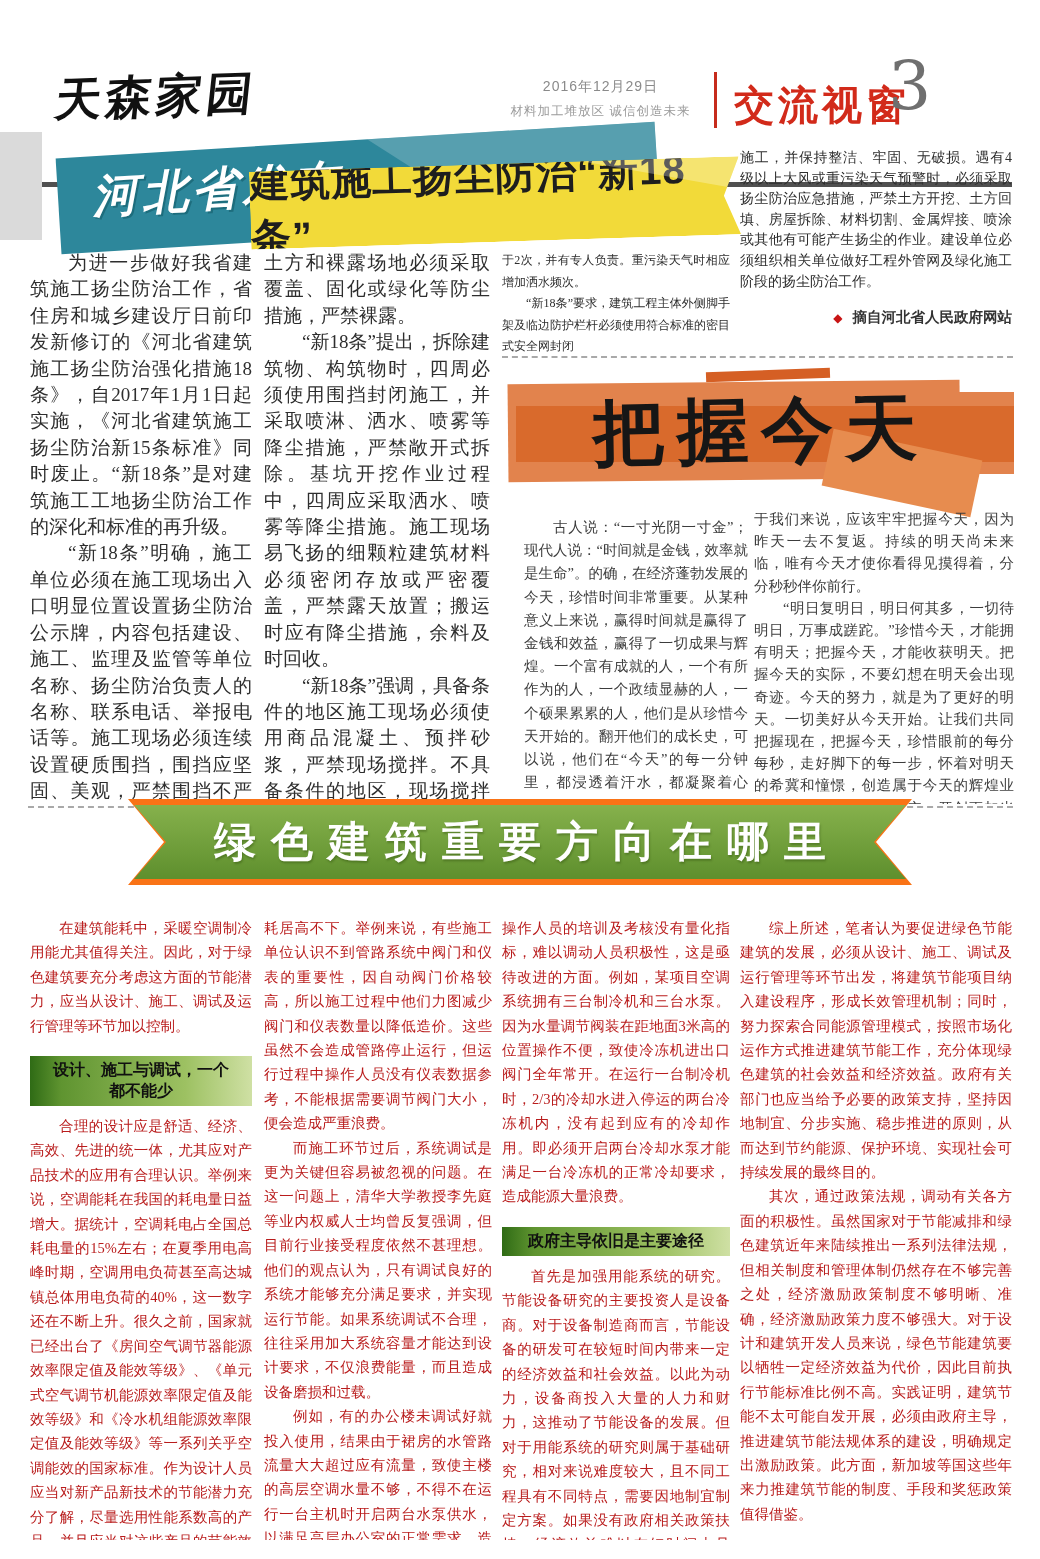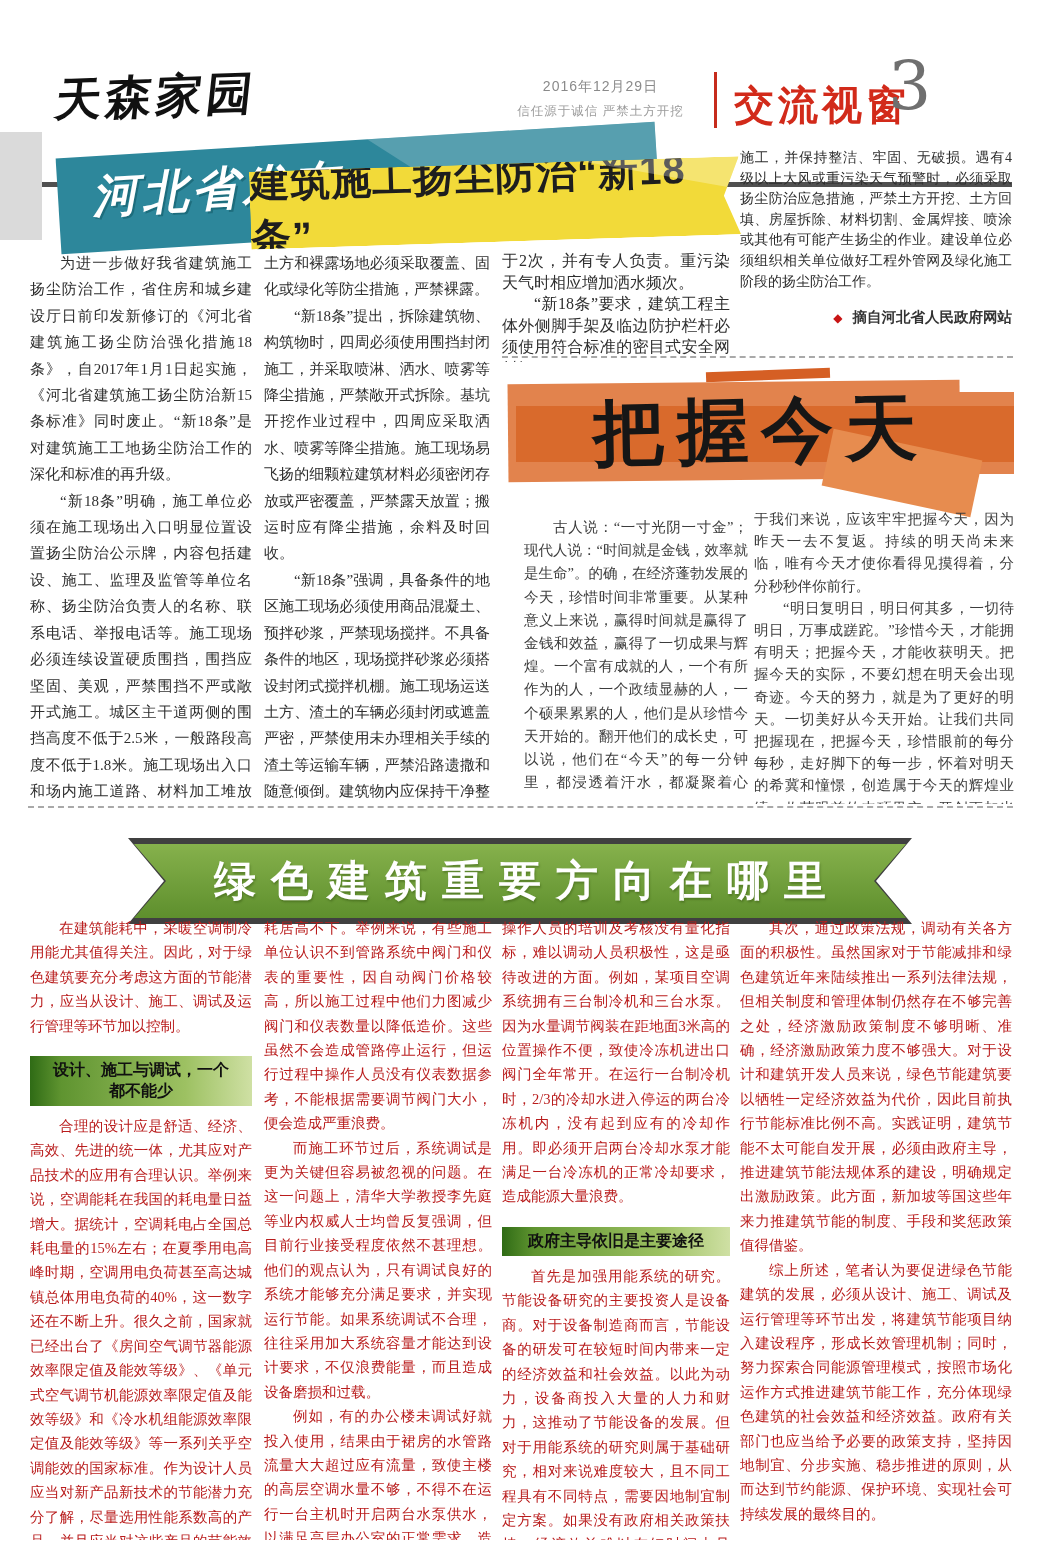--- a/index.html
+++ b/index.html
@@ -34,22 +34,22 @@
                      transform:rotate(-1.8deg); z-index:3;
                      clip-path:polygon(0 0,100% 0,calc(100% - 16px) 50%,100% 100%,0 100%);
                      display:flex; align-items:center; justify-content:center; }
   .headline-light { position:absolute; inset:0; background:rgba(255,255,255,0.28);
                     clip-path:polygon(68% 0,100% 0,100% 42%); }
   .headline-text { font-size:40px; font-weight:bold; color:#1e1e1e; letter-spacing:1px;
                    font-family:"Liberation Sans",sans-serif; }
 
   
   .colbox { overflow:hidden; }
-  .art1 p { font-size:15px; line-height:26.4px; text-align:justify; color:#2e2e2e; text-indent:2em; }
-  .c3top p { font-size:16px; line-height:21.5px; }
+  .art1 p { font-size:19px; line-height:26.4px; text-align:justify; color:#2e2e2e; text-indent:2em; }
+  .c3top p { font-size:12px; line-height:21.5px; }
   .c4top p { font-size:14px; line-height:20.6px; }
   .noindent { text-indent:0 !important; }
   .diamond { color:#c81414; font-size:12px; margin-right:10px; }
   .src1 { text-align:right; font-size:14.5px; font-weight:bold; color:#333; margin-top:16px; }
 
   .dash-right { left:502px; top:356px; width:511px; border-top:2px dashed #a9a9a9; }
   .dash-full  { left:28px;  top:806px; width:985px; border-top:2px dashed #a9a9a9; }
 
   
   .brush { left:508px; top:370px; width:506px; height:136px; }
@@ -64,21 +64,21 @@
                  font-family:"DejaVu Serif",serif; transform:rotate(-1deg); }
 
   
   .essay p { font-size:14.5px; text-align:justify; color:#3c3c3c; text-indent:2em; }
   .e1 { left:524px; top:516px; width:224px; height:282px; }
   .e1 p { line-height:23.2px; }
   .e2 { left:754px; top:508px; width:260px; height:296px; }
   .e2 p { line-height:22.2px; }
 
   
-  .ribbon-outer { left:128px; top:838px; width:784px; height:86px; background:#404040;
+  .ribbon-outer { left:128px; top:799px; width:784px; height:86px; background:#f97316;
                   clip-path:polygon(0 0,100% 0,calc(100% - 36px) 50%,100% 100%,0 100%,36px 50%);
                   filter:drop-shadow(2px 5px 3px rgba(0,0,0,0.40)); }
   .ribbon-inner { position:absolute; inset:6px; background:linear-gradient(180deg,#86b14c,#5e8f2d);
                   clip-path:polygon(0 0,100% 0,calc(100% - 32px) 50%,100% 100%,0 100%,32px 50%);
                   display:flex; align-items:center; justify-content:center; }
   .ribbon-text { font-size:42px; font-weight:bold; color:#ffffff; letter-spacing:15px; padding-left:15px;
                  font-family:"Liberation Sans",sans-serif; text-shadow:1px 2px 2px rgba(40,70,10,0.35); }
 
   
   .art2 p { font-size:14.5px; line-height:24.4px; text-align:justify; color:#b91c1c; text-indent:2em; }
@@ -91,21 +91,21 @@
              background:linear-gradient(90deg,#2f6b15 0%,#5f9430 14%,#9dc162 70%,#cfe0a4 100%); }
 </style>
 </head>
 <body>
 
 <div id="page">
 
   <div class="abs masthead">天森家园</div>
   <div class="abs dateblock">
     <div class="date-line">2016年12月29日</div>
-    <div class="slogan-line">信任源于诚信  严禁土方开挖</div>
+    <div class="slogan-line">材料加工堆放区  诚信创造未来</div>
   </div>
   <div class="abs red-divider"></div>
   <div class="abs section-label">交流视窗</div>
   <div class="abs pagenum">3</div>
   <div class="abs header-rule"></div>
 
   <div class="abs gray-block"></div>
   <div class="abs kicker-banner">
     <div class="kicker-light"></div>
     <div class="kicker-text">河北省发布</div>
@@ -173,18 +173,18 @@
     <p class="noindent">耗居高不下。举例来说，有些施工单位认识不到管路系统中阀门和仪表的重要性，因自动阀门价格较高，所以施工过程中他们力图减少阀门和仪表数量以降低造价。这些虽然不会造成管路停止运行，但运行过程中操作人员没有仪表数据参考，不能根据需要调节阀门大小，便会造成严重浪费。</p>
     <p>而施工环节过后，系统调试是更为关键但容易被忽视的问题。在这一问题上，清华大学教授李先庭等业内权威人士均曾反复强调，但目前行业接受程度依然不甚理想。他们的观点认为，只有调试良好的系统才能够充分满足要求，并实现运行节能。如果系统调试不合理，往往采用加大系统容量才能达到设计要求，不仅浪费能量，而且造成设备磨损和过载。</p>
     <p>例如，有的办公楼未调试好就投入使用，结果由于裙房的水管路流量大大超过应有流量，致使主楼的高层空调水量不够，不得不在运行一台主机时开启两台水泵供水，以满足高层办公室的正常需求，造成能量浪费。同样运行管理的质量还决定了运行能耗大大超出预期。按照要求，管理人员应该能够根据季节气候变化以及建筑自身的特点来运行设备，但大多数工程对管理和</p>
   </div>
   <div class="abs colbox art2 d3">
     <p class="noindent">操作人员的培训及考核没有量化指标，难以调动人员积极性，这是亟待改进的方面。例如，某项目空调系统拥有三台制冷机和三台水泵。因为水量调节阀装在距地面3米高的位置操作不便，致使冷冻机进出口阀门全年常开。在运行一台制冷机时，2/3的冷却水进入停运的两台冷冻机内，没有起到应有的冷却作用。即必须开启两台冷却水泵才能满足一台冷冻机的正常冷却要求，造成能源大量浪费。</p>
     <div class="subhead">政府主导依旧是主要途径</div>
     <p>首先是加强用能系统的研究。节能设备研究的主要投资人是设备商。对于设备制造商而言，节能设备的研发可在较短时间内带来一定的经济效益和社会效益。以此为动力，设备商投入大量的人力和财力，这推动了节能设备的发展。但对于用能系统的研究则属于基础研究，相对来说难度较大，且不同工程具有不同特点，需要因地制宜制定方案。如果没有政府相关政策扶持，经济效益难以在短时间内见效，这就制约了用能系统方面的研究。</p>
   </div>
   <div class="abs colbox art2 d4">
+    <p>综上所述，笔者认为要促进绿色节能建筑的发展，必须从设计、施工、调试及运行管理等环节出发，将建筑节能项目纳入建设程序，形成长效管理机制；同时，努力探索合同能源管理模式，按照市场化运作方式推进建筑节能工作，充分体现绿色建筑的社会效益和经济效益。政府有关部门也应当给予必要的政策支持，坚持因地制宜、分步实施、稳步推进的原则，从而达到节约能源、保护环境、实现社会可持续发展的最终目的。</p>
     <p>其次，通过政策法规，调动有关各方面的积极性。虽然国家对于节能减排和绿色建筑近年来陆续推出一系列法律法规，但相关制度和管理体制仍然存在不够完善之处，经济激励政策制度不够明晰、准确，经济激励政策力度不够强大。对于设计和建筑开发人员来说，绿色节能建筑要以牺牲一定经济效益为代价，因此目前执行节能标准比例不高。实践证明，建筑节能不太可能自发开展，必须由政府主导，推进建筑节能法规体系的建设，明确规定出激励政策。此方面，新加坡等国这些年来力推建筑节能的制度、手段和奖惩政策值得借鉴。</p>
-    <p>综上所述，笔者认为要促进绿色节能建筑的发展，必须从设计、施工、调试及运行管理等环节出发，将建筑节能项目纳入建设程序，形成长效管理机制；同时，努力探索合同能源管理模式，按照市场化运作方式推进建筑节能工作，充分体现绿色建筑的社会效益和经济效益。政府有关部门也应当给予必要的政策支持，坚持因地制宜、分步实施、稳步推进的原则，从而达到节约能源、保护环境、实现社会可持续发展的最终目的。</p>
 
   </div>
 
 </div>
 
 </body></html>

